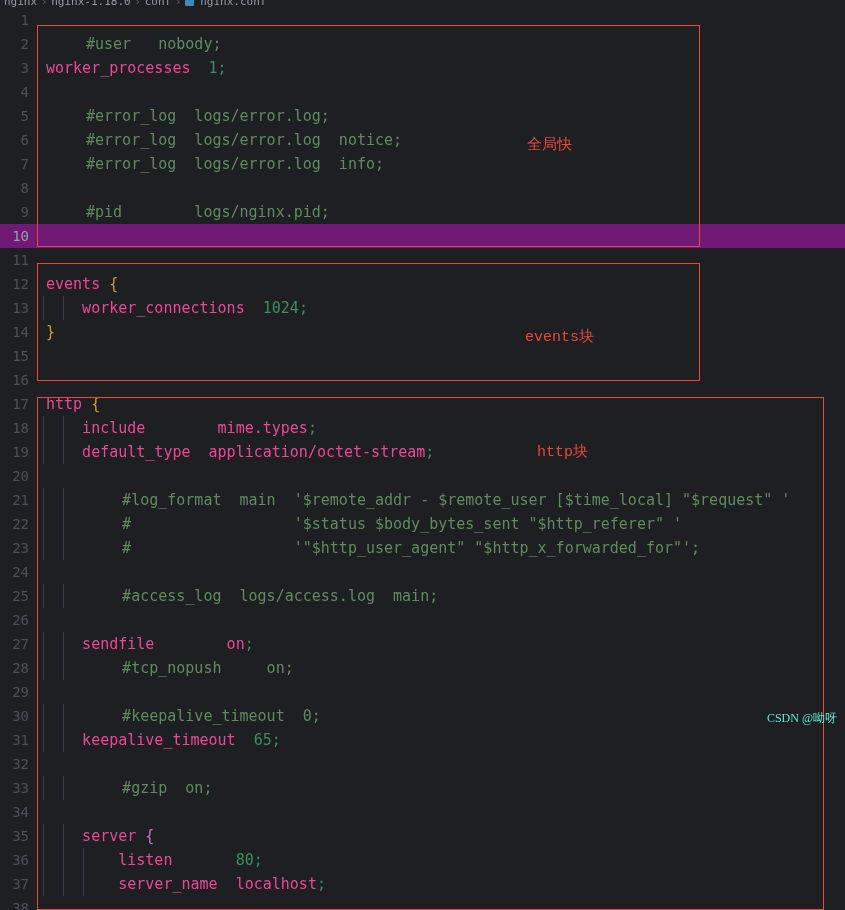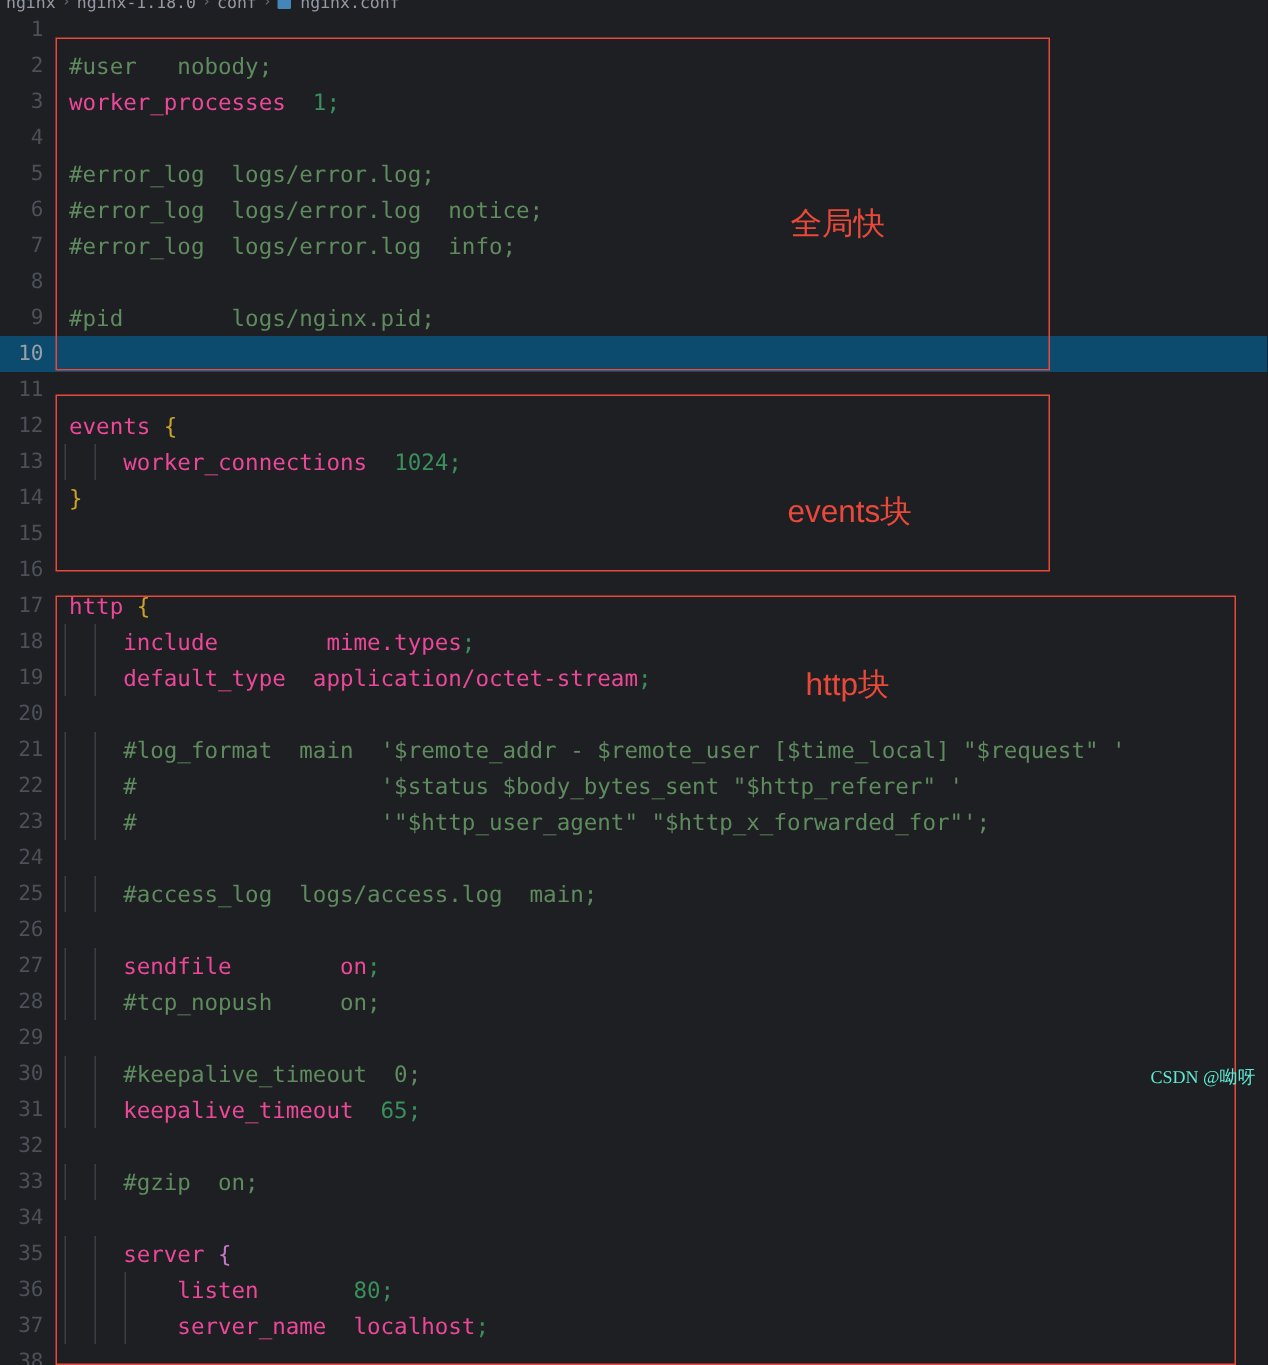--- a/index.html
+++ b/index.html
@@ -55,21 +55,21 @@
     line-height: 24px;
     white-space: pre;
   }
 
   .line {
     position: relative;
     height: 24px;
     display: flex;
     align-items: center;
   }
-  .line.current-line { background: #0c4a6e; align-items: flex-end; }
+  .line.current-line { background: #701a75; align-items: flex-end; }
 
   .gutter {
     width: 36px;
     min-width: 36px;
     text-align: right;
     padding-right: 7px;
     color: #4b5059;
     font-size: 14px;
     user-select: none;
   }
@@ -87,42 +87,42 @@
     position: absolute;
     top: 0; bottom: 0;
     width: 1px;
     background: #3b3f45;
   }
   .ig.i1 { left: 7px; }
   .ig.i2 { left: 27px; }
   .ig.i3 { left: 47px; }
 
   
-  .c-comment { color: #5f8c5f; }
+  .c-comment { color: #5f8c5f; margin-left: 40px; }
   .c-key     { color: #ec4899; }
   .c-num     { color: #3a8f5d; }
   .c-punct   { color: #3a8f5d; }
   .c-brace-y { color: #c9a227; }
   .c-brace-m { color: #c678c6; }
 
   
   .redbox {
     position: absolute;
     border: 1px solid #e8493a;
     pointer-events: none;
   }
   #box-global { left: 37px;  top: 17px;  width: 663px; height: 222px; }
   #box-events { left: 37px;  top: 255px; width: 663px; height: 118px; }
   #box-http   { left: 37px;  top: 389px; width: 787px; height: 513px; }
 
   .annot {
     position: absolute;
     color: #e8493a;
-    font-family: Liberation Sans, sans-serif;
-    font-size: 21px;
+    font-family: Liberation Mono, monospace;
+    font-size: 15px;
     white-space: nowrap;
   }
   #annot-global { left: 527px; top: 127px; }
   #annot-events { left: 525px; top: 307px; margin-top: 12px; }
   #annot-http   { left: 525px; top: 434px; margin-left: 12px; }
 
   
   .watermark {
     position: absolute;
     right: 8px; bottom: 12px;

